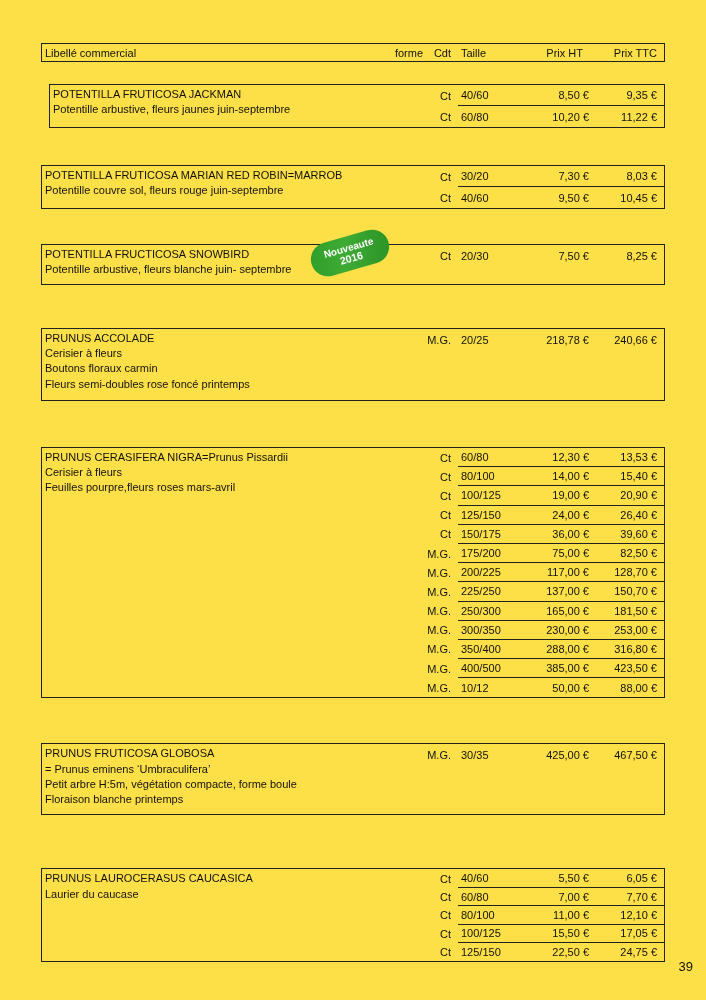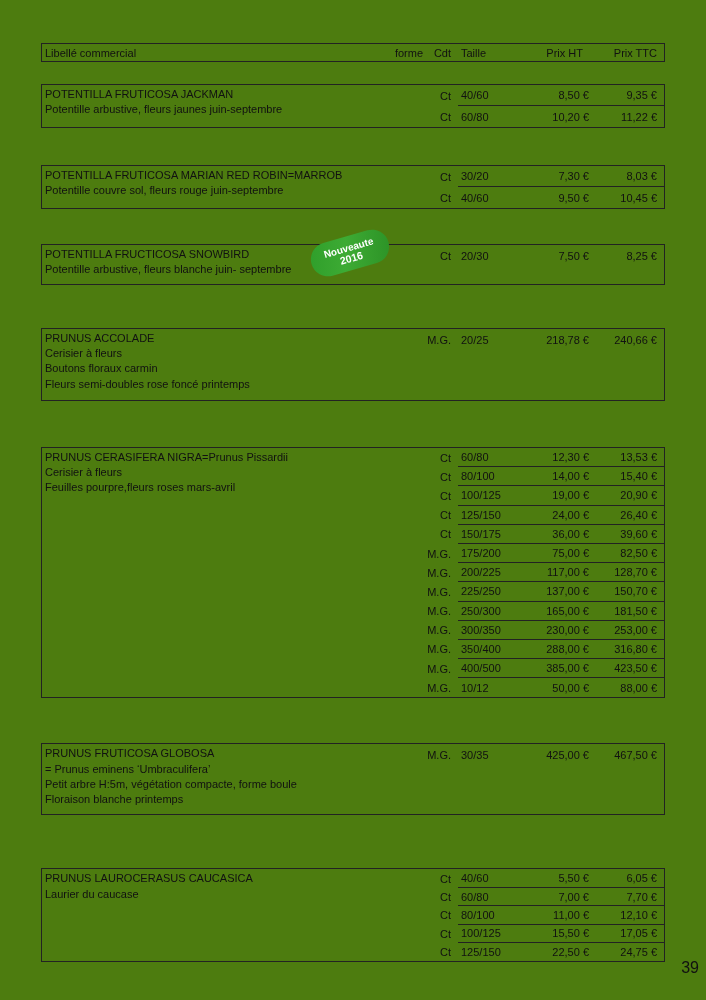--- a/index.html
+++ b/index.html
@@ -1,17 +1,17 @@
 <!DOCTYPE html>
 <html><head>
 <meta charset="utf-8">
 <style>
   html,body { margin:0; padding:0; background:#ffffff; }
   body { width:706px; height:1000px; font-family:"Liberation Sans",sans-serif; color:#111; }
-  .sheet { position:relative; width:706px; height:1000px; background:#4d7c0f; overflow:hidden; }
+  .sheet { position:relative; width:706px; height:1000px; background:#fde047; overflow:hidden; }
   .content { position:absolute; left:41px; top:43px; width:624px; }
 
   
   .hdr { display:flex; align-items:center; border:1.5px solid #222; height:19px; font-size:11px; box-sizing:border-box; }
   .hdr .lab   { flex:1; padding-left:3px; }
   .hdr .forme { width:33px; text-align:right; }
   .hdr .cdt   { width:28px; text-align:right; }
   .hdr .sp    { width:7px; }
   .hdr .taille{ width:55px; padding-left:3px; box-sizing:border-box; }
   .hdr .ht    { width:70px; text-align:right; }
@@ -24,39 +24,39 @@
   .rows { width:241px; display:flex; flex-direction:column; }
   .row  { display:flex; align-items:center; height:var(--rh,21px); }
   .row .cdt { width:28px; text-align:right; }
   .row .sp  { width:7px; height:100%; }
   .ruled { flex:1; display:flex; align-items:center; height:100%; padding-right:7px; box-sizing:border-box; border-bottom:1.2px solid #222;gap:6px; }
   .row:last-child .ruled { border-bottom:none; }
   .ruled .taille { width:55px; padding-left:3px; box-sizing:border-box; }
   .ruled .ht  { width:70px; text-align:right; }
   .ruled .ttc { flex:1; text-align:right; }
 
-  .b1 { margin-top:22px; }
+  .b1 { margin-top:22px;margin-left:8px; }
   .b2 { margin-top:37px; }
   .b3 { margin-top:35px; min-height:41px; }
   .b4 { margin-top:43px; min-height:73px; }
   .b5 { margin-top:46px; --rh:19.2px; }
   .b6 { margin-top:45px; min-height:72px; }
   .b7 { margin-top:53px; --rh:18.4px; }
 
   
   .badge { position:absolute; left:268px; top:-9px; width:80px; height:34px;
            background:linear-gradient(105deg,#2f9e2a,#3dab34 45%,#2c9226);
            border-radius:17px; transform:rotate(-16deg); color:#fff; font-weight:bold;
            display:none; flex-direction:column; justify-content:center; text-align:center;
            line-height:1.1; z-index:5; }
   .badge.show { display:flex; }
   .badge .l1 { font-size:10px; }
   .badge .l2 { font-size:10.5px; }
 
-  .pageno { position:absolute; right:7px; top:959px; font-size:16px; color:#111;text-align:center; }
+  .pageno { position:absolute; right:13px; top:959px; font-size:13px; color:#111;text-align:center; }
 </style>
 </head>
 <body>
 
 <div class="sheet">
   <div class="content">
 
     <div class="hdr">
       <div class="lab">Libellé commercial</div>
       <div class="forme">forme</div>

